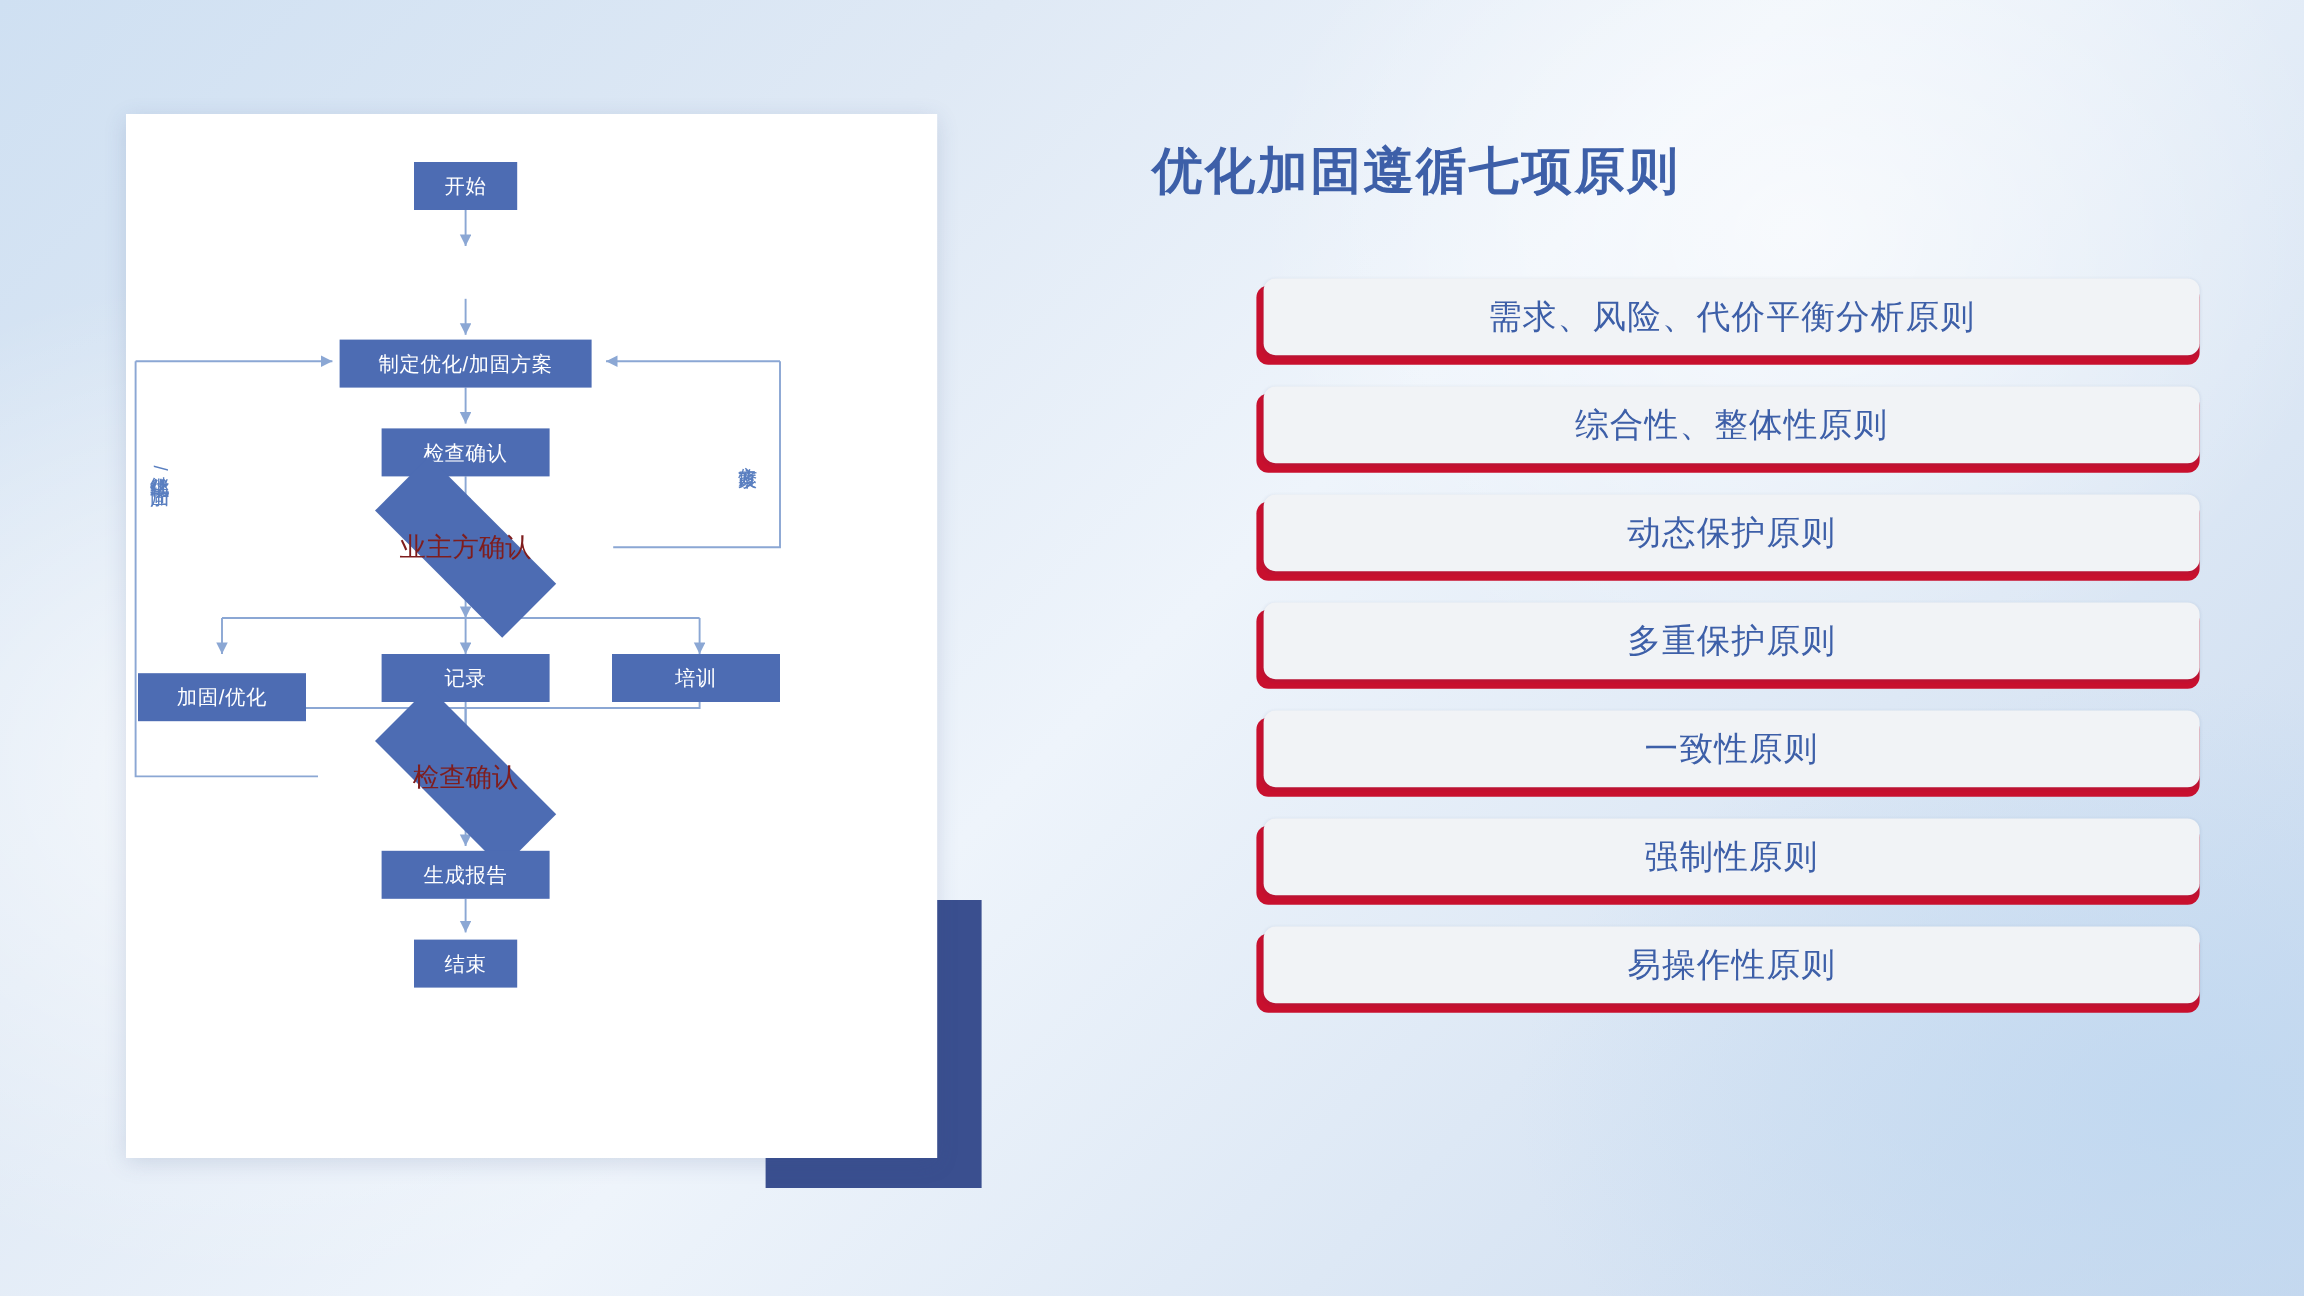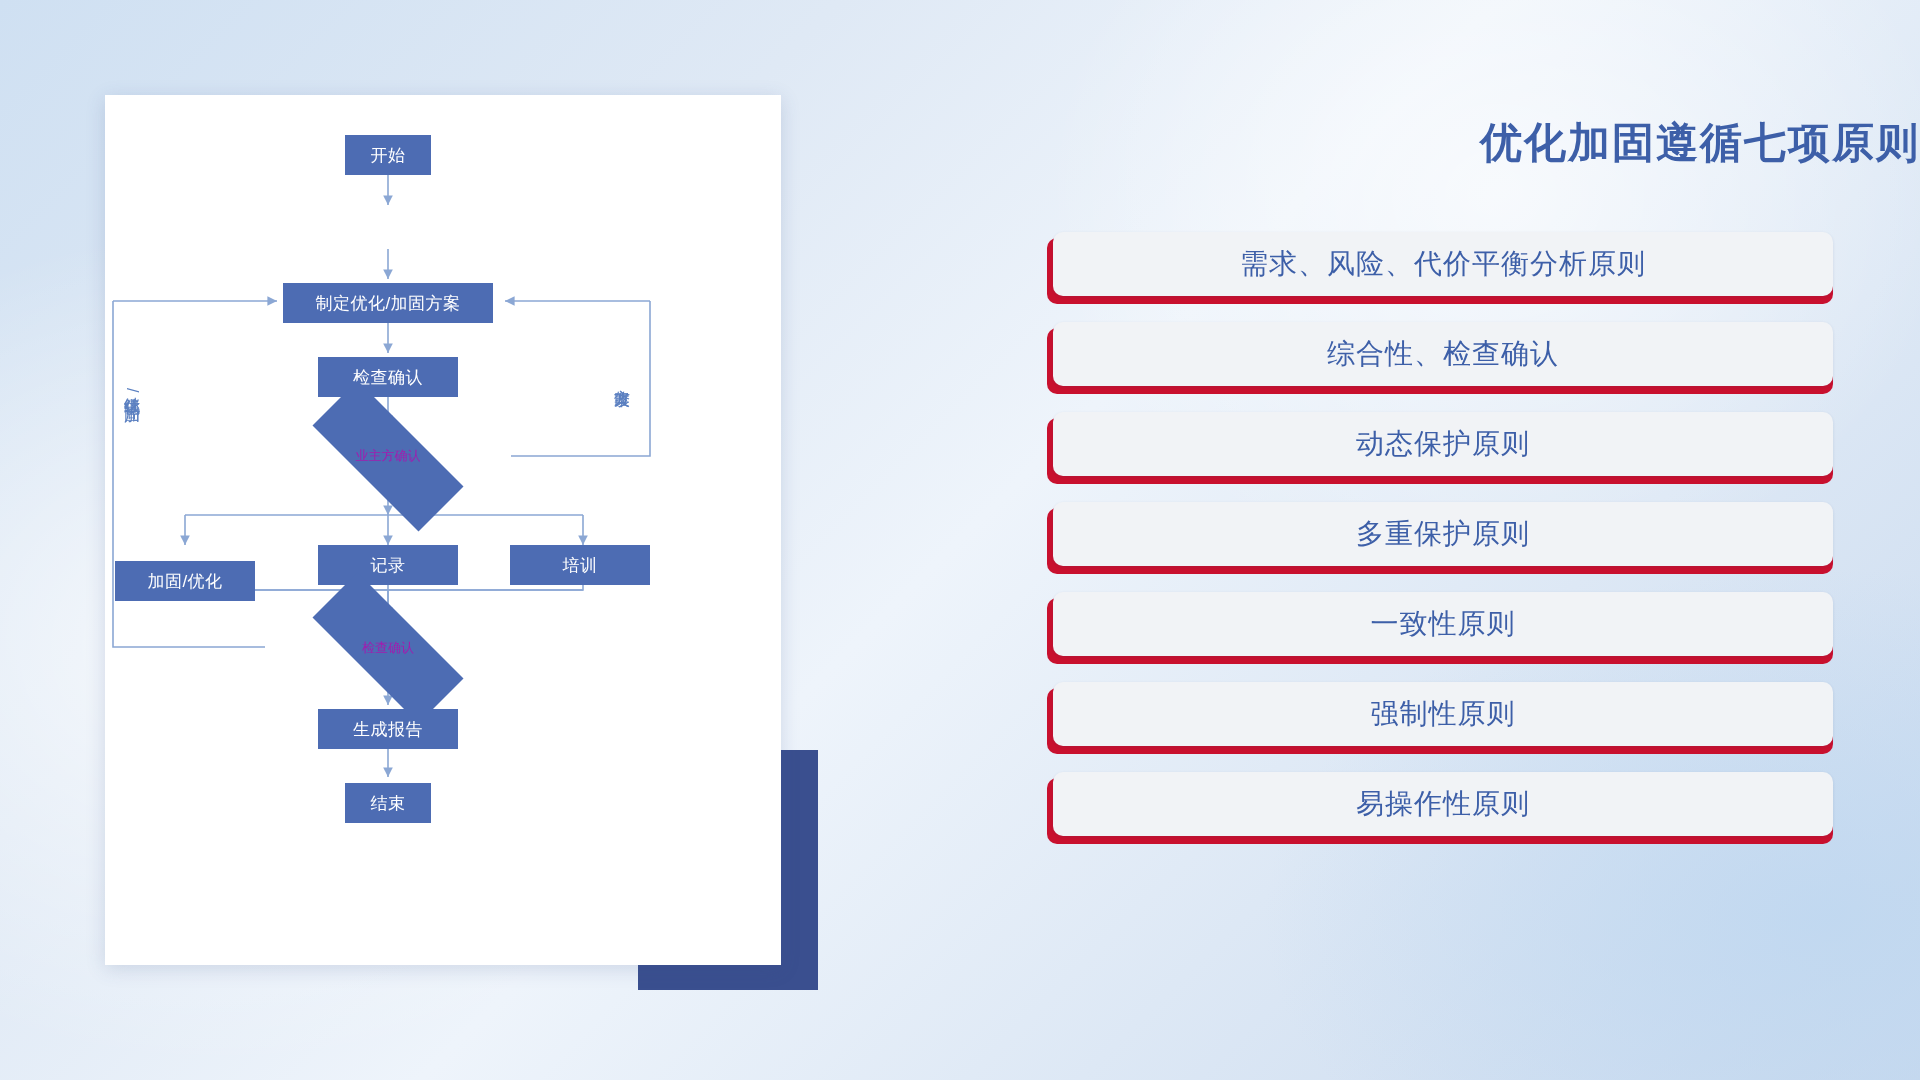--- a/index.html
+++ b/index.html
@@ -78,22 +78,22 @@
   }
   .diamond .dia-shape {
     position: absolute;
     left: 0; top: 0;
     width: 100%; height: 100%;
     background: #4d6cb3;
     transform: rotate(45deg) scale(0.707);
   }
   .diamond .dia-label {
     position: relative;
-    color: #a21caf;
-    font-size: 13px;
+    color: #7f1d1d;
+    font-size: 22px;
     white-space: nowrap;
   }
 
   .side-label {
     position: absolute;
     color: #5a7fc0;
     font-size: 16px;
     line-height: 19px;
     text-align: center;
     writing-mode: vertical-rl;
@@ -106,21 +106,21 @@
     left: 960px;
     top: 0;
     width: 960px;
     height: 1080px;
   }
   .right-title {
     position: absolute;
     left: 0;
     top: 115px;
     width: 960px;
-    text-align: right;
+    text-align: left;
     color: #3d5fa8;
     font-size: 42px;
     font-weight: bold;
     letter-spacing: 2px;
   }
   .principles {
     position: absolute;
     left: 0;
     top: 232px;
     width: 960px;
@@ -269,21 +269,21 @@
 
     <div class="principles">
 
       <div class="principle">
         <div class="accent"></div>
         <div class="chip">需求、风险、代价平衡分析原则</div>
       </div>
 
       <div class="principle">
         <div class="accent"></div>
-        <div class="chip">综合性、检查确认</div>
+        <div class="chip">综合性、整体性原则</div>
       </div>
 
       <div class="principle">
         <div class="accent"></div>
         <div class="chip">动态保护原则</div>
       </div>
 
       <div class="principle">
         <div class="accent"></div>
         <div class="chip">多重保护原则</div>

